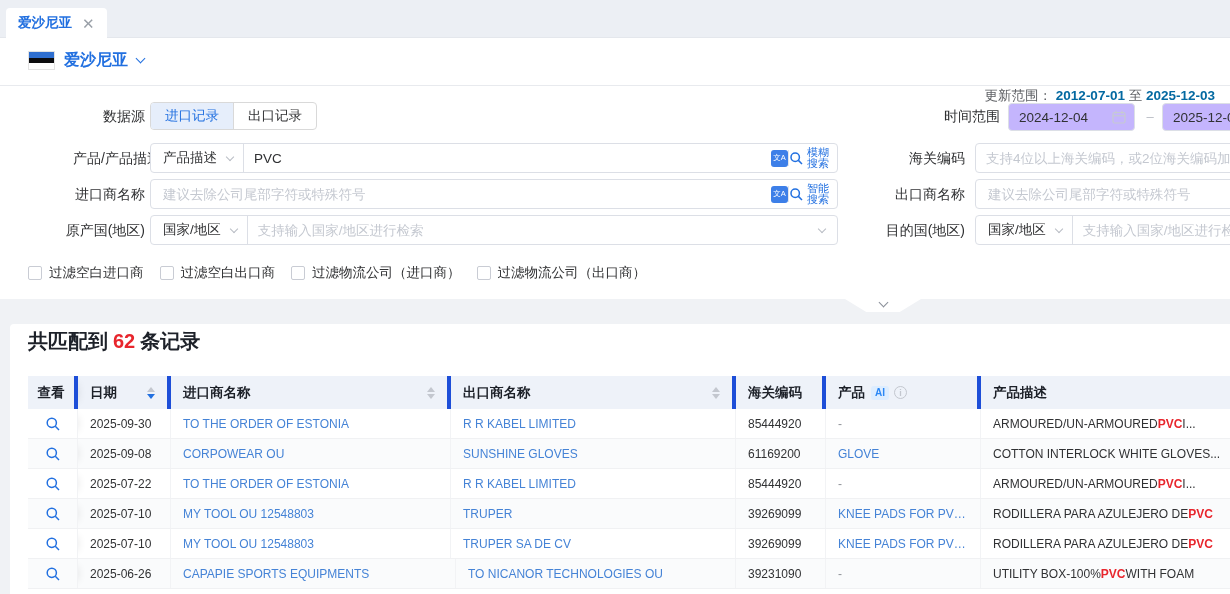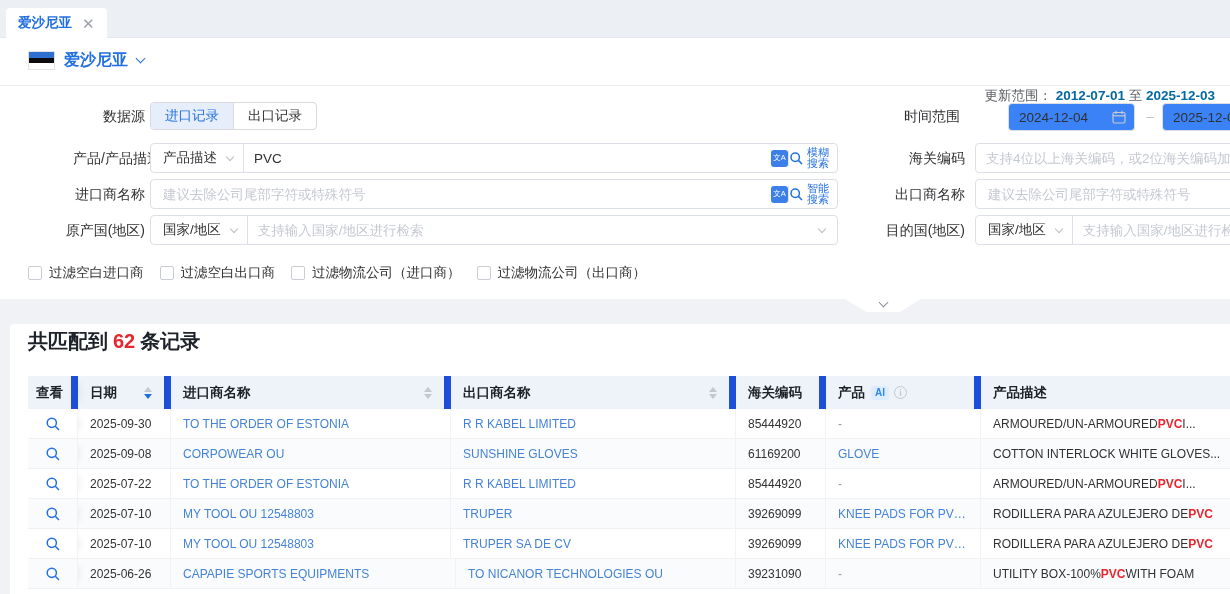--- a/index.html
+++ b/index.html
@@ -29,22 +29,22 @@
   .update-range { position:absolute; top:49px; right:15px; font-size:13.5px; color:#606266; }
   .update-range b { color:#0369a1; }
 
   
   .toggle { position:absolute; left:150px; top:64px; height:28px; display:flex; border:1px solid #d9d9d9; border-radius:4px; overflow:hidden; background:#fff; }
   .toggle .seg { padding:0 14px; font-size:13.5px; line-height:26px; color:#303133; cursor:pointer; }
   .toggle .seg + .seg { border-left:1px solid #d9d9d9; }
   .toggle .seg.active { background:#e6eefb; color:#2270e0; }
 
   
-  .t-label { position:absolute; left:860px; width:100px; text-align:right; font-size:14px; line-height:28px; top:64px; }
-  .date-input { position:absolute; top:65px; height:28px; background:#3b82f6; border:1px solid #dcdfe6; border-radius:4px; display:flex; align-items:center; padding:0 8px 0 10px; font-size:13.5px; color:#303133; }
+  .t-label { position:absolute; left:900px; width:100px; text-align:right; font-size:14px; line-height:28px; top:64px; }
+  .date-input { position:absolute; top:65px; height:28px; background:#c4b5fd; border:1px solid #dcdfe6; border-radius:4px; display:flex; align-items:center; padding:0 8px 0 10px; font-size:13.5px; color:#303133; }
   .date-sep { position:absolute; top:65px; left:1141px; width:18px; text-align:center; line-height:28px; color:#b8bcc4; font-size:13px; }
 
   
   .group { position:absolute; left:150px; width:688px; height:30px; border:1px solid #dcdfe6; border-radius:4px; background:#fff; display:flex; align-items:center; }
   .group .gselect { height:100%; display:flex; align-items:center; gap:10px; padding:0 10px 0 12px; border-right:1px solid #dcdfe6; font-size:13.5px; color:#303133; cursor:pointer; white-space:nowrap; }
   .group .gselect .chev, .r-group .gselect .chev { color:#b8bcc4; width:6px; height:6px; margin-top:-3px; }
   .group input, .r-group input { flex:1; min-width:0; border:none; outline:none; font-size:13.5px; color:#303133; padding:0 10px; font-family:inherit; background:transparent; }
   ::placeholder { color:#c4c8d0; opacity:1; }
   .g-end { display:flex; align-items:center; gap:0; padding:0 8px; height:100%; }
   .g-end .vdiv { width:1px; height:16px; background:#e3e6ea; }
@@ -65,21 +65,21 @@
   .notch { position:absolute; top:261px; left:845px; width:76px; height:13px; background:#fff; clip-path:polygon(0 0,100% 0,72% 100%,28% 100%); display:flex; justify-content:center; cursor:pointer; }
   .notch .chev { color:#8a8f99; width:7px; height:7px; margin-top:0px; }
 
   
   .card { position:absolute; top:324px; left:10px; width:1220px; height:270px; background:#fff; border-radius:4px 0 0 0; }
   .count-line { position:absolute; top:4px; left:18px; font-size:20px; font-weight:bold; color:#1d2129; }
   .count-line b { color:#e8262d; margin:0 5px; }
 
   .table { position:absolute; top:52px; left:18px; width:1202px; }
   .thead { display:flex; background:#eef2f9; height:33px; }
-  .th { display:flex; align-items:center; padding:0 12px; font-size:13.5px; font-weight:bold; color:#1d2129; border-right:7px solid #1d4ed8; white-space:nowrap; }
+  .th { display:flex; align-items:center; padding:0 12px; font-size:13.5px; font-weight:bold; color:#1d2129; border-right:4px solid #1d4ed8; white-space:nowrap; }
   .th:last-child { border-right:none; }
   .trow { display:flex; height:30px; background:#fff; border-bottom:1px solid #f0f1f3; }
   .trow.alt { background:#fafbfc; }
   .td { display:flex; align-items:center; padding:0 12px; font-size:12px; color:#303133; border-right:1px solid #f2f3f5; white-space:nowrap; overflow:hidden; }
   .td:last-child { border-right:none; }
   .c-view { width:50px; justify-content:center; box-shadow:8px 0 8px -8px rgba(0,0,0,0.10); }
   .c-date { width:93px; }
   .c-imp  { width:280px; }
   .c-exp  { width:285px; }
   .c-hs   { width:90px; }

